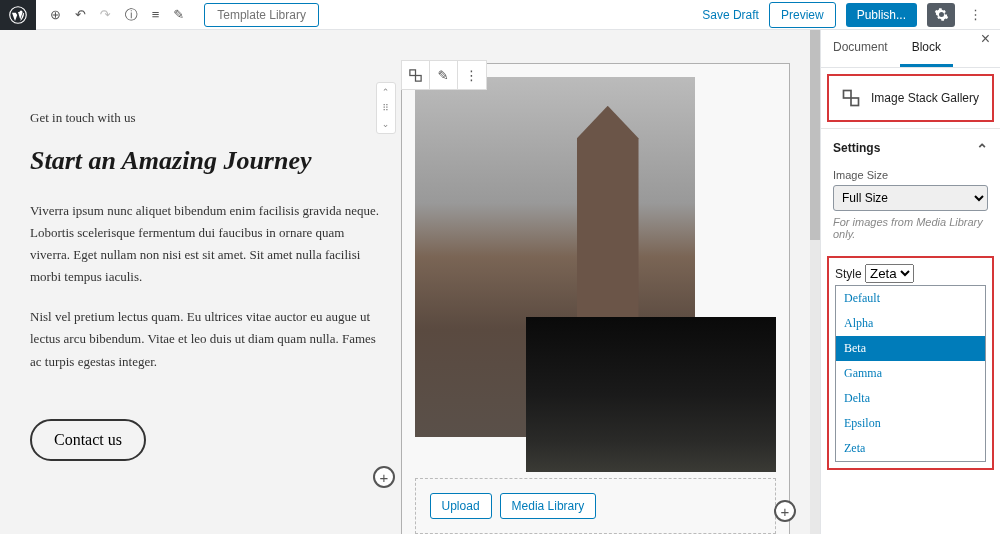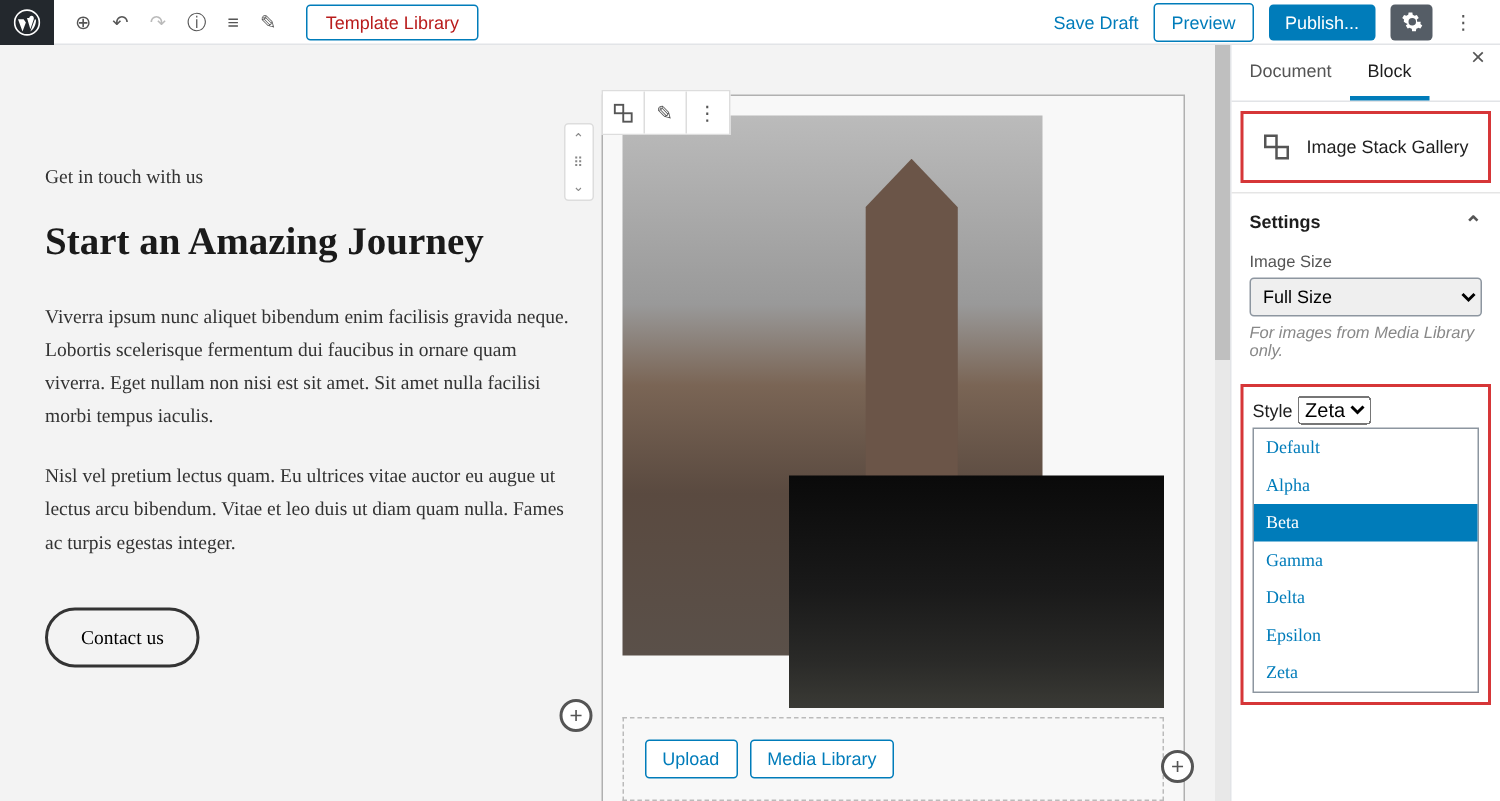--- a/index.html
+++ b/index.html
@@ -2,35 +2,35 @@
 <html><head>
   <meta charset="utf-8">
   <style>
     * { margin: 0; padding: 0; box-sizing: border-box; }
     body { font-family: -apple-system, sans-serif; font-size: 13px; color: #1e1e1e; background: #f3f3f3; width: 1000px; height: 534px; overflow: hidden; }
     .top-bar { height: 30px; background: #fff; border-bottom: 1px solid #e2e4e7; display: flex; align-items: center; justify-content: space-between; }
     .top-left { display: flex; align-items: center; height: 100%; }
     .wp-logo { width: 36px; height: 30px; background: #23282d; display: flex; align-items: center; justify-content: center; color: #fff; }
     .top-icons { display: flex; gap: 14px; padding: 0 14px; align-items: center; color: #555; }
     .top-icons span { cursor: pointer; }
-    .template-btn { border: 1px solid #007cba; color: #b91c1c; background: #fff; padding: 4px 12px; border-radius: 3px; cursor: pointer; font-size: 12px; margin-left: 6px; }
+    .template-btn { border: 1px solid #007cba; color: #737373; background: #fff; padding: 4px 12px; border-radius: 3px; cursor: pointer; font-size: 12px; margin-left: 6px; }
     .top-right { display: flex; align-items: center; gap: 10px; padding-right: 14px; }
     .save-draft { color: #007cba; cursor: pointer; font-size: 12px; }
     .preview-btn { border: 1px solid #007cba; color: #007cba; background: #fff; padding: 5px 11px; border-radius: 3px; cursor: pointer; font-size: 12px; }
     .publish-btn { background: #007cba; color: #fff; padding: 5px 11px; border-radius: 3px; cursor: pointer; font-size: 12px; border: none; }
     .gear-btn { background: #555d66; color: #fff; width: 28px; height: 24px; border-radius: 3px; display: flex; align-items: center; justify-content: center; cursor: pointer; }
     .more-btn { color: #555; cursor: pointer; padding: 0 4px; }
     .main-area { display: flex; height: 504px; }
     .editor { flex: 1; position: relative; padding: 30px; overflow: hidden; }
     .page-content { display: flex; gap: 20px; }
     .text-col { width: 360px; padding-top: 50px; font-family: Georgia, serif; }
     .subtitle { font-size: 13px; color: #333; margin-bottom: 20px; }
-    .heading { font-size: 26px; font-weight: bold; color: #1a1a1a; margin-bottom: 24px; }
+    .heading { font-size: 26px; font-weight: bold; color: #1a1a1a; margin-bottom: 24px; font-style: italic; }
     .para { font-size: 13px; color: #333; line-height: 1.7; margin-bottom: 18px; }
-    .cta-btn { border: 2px solid #333; background: transparent; padding: 10px 22px; border-radius: 30px; font-size: 13px; cursor: pointer; margin-top: 14px; font-family: Georgia, serif; }
+    .cta-btn { border: 2px solid #333; background: transparent; padding: 10px 22px; border-radius: 30px; font-size: 16px; cursor: pointer; margin-top: 28px; font-family: Georgia, serif; }
     .block-col { position: relative; width: 400px; }
     .block-toolbar { position: absolute; top: 0; left: 0; background: #fff; border: 1px solid #ddd; display: flex; z-index: 10; }
     .block-toolbar button { border: none; background: #fff; border-right: 1px solid #ddd; width: 28px; height: 28px; cursor: pointer; color: #555; display: flex; align-items: center; justify-content: center; }
     .block-toolbar button:last-child { border-right: none; }
     .drag-handle { position: absolute; left: -25px; top: 22px; width: 20px; background: #fff; border: 1px solid #ddd; border-radius: 3px; display: flex; flex-direction: column; align-items: center; padding: 4px 0; gap: 6px; color: #888; }
     .selected-block { border: 1px solid #b0b0b0; padding: 3px; margin-top: 3px; position: relative; background: #f8f8f8; min-height: 470px; }
     .img-stack { position: relative; height: 405px; }
     .img1 { position: absolute; top: 10px; left: 10px; width: 280px; height: 360px; background: linear-gradient(180deg, #bbb 0%, #999 35%, #7a6555 50%, #5a4a40 70%, #5a5049 100%); }
     .img1::after { content: ''; position: absolute; left: 58%; top: 8%; width: 22%; height: 60%; background: #6b5548; clip-path: polygon(50% 0%, 100% 15%, 100% 100%, 0 100%, 0 15%); }
     .img2 { position: absolute; bottom: 0; right: 10px; width: 250px; height: 155px; background: linear-gradient(180deg, #0a0a0a 0%, #1a1a1a 50%, #2a2a28 80%, #3a3a35 100%); }

